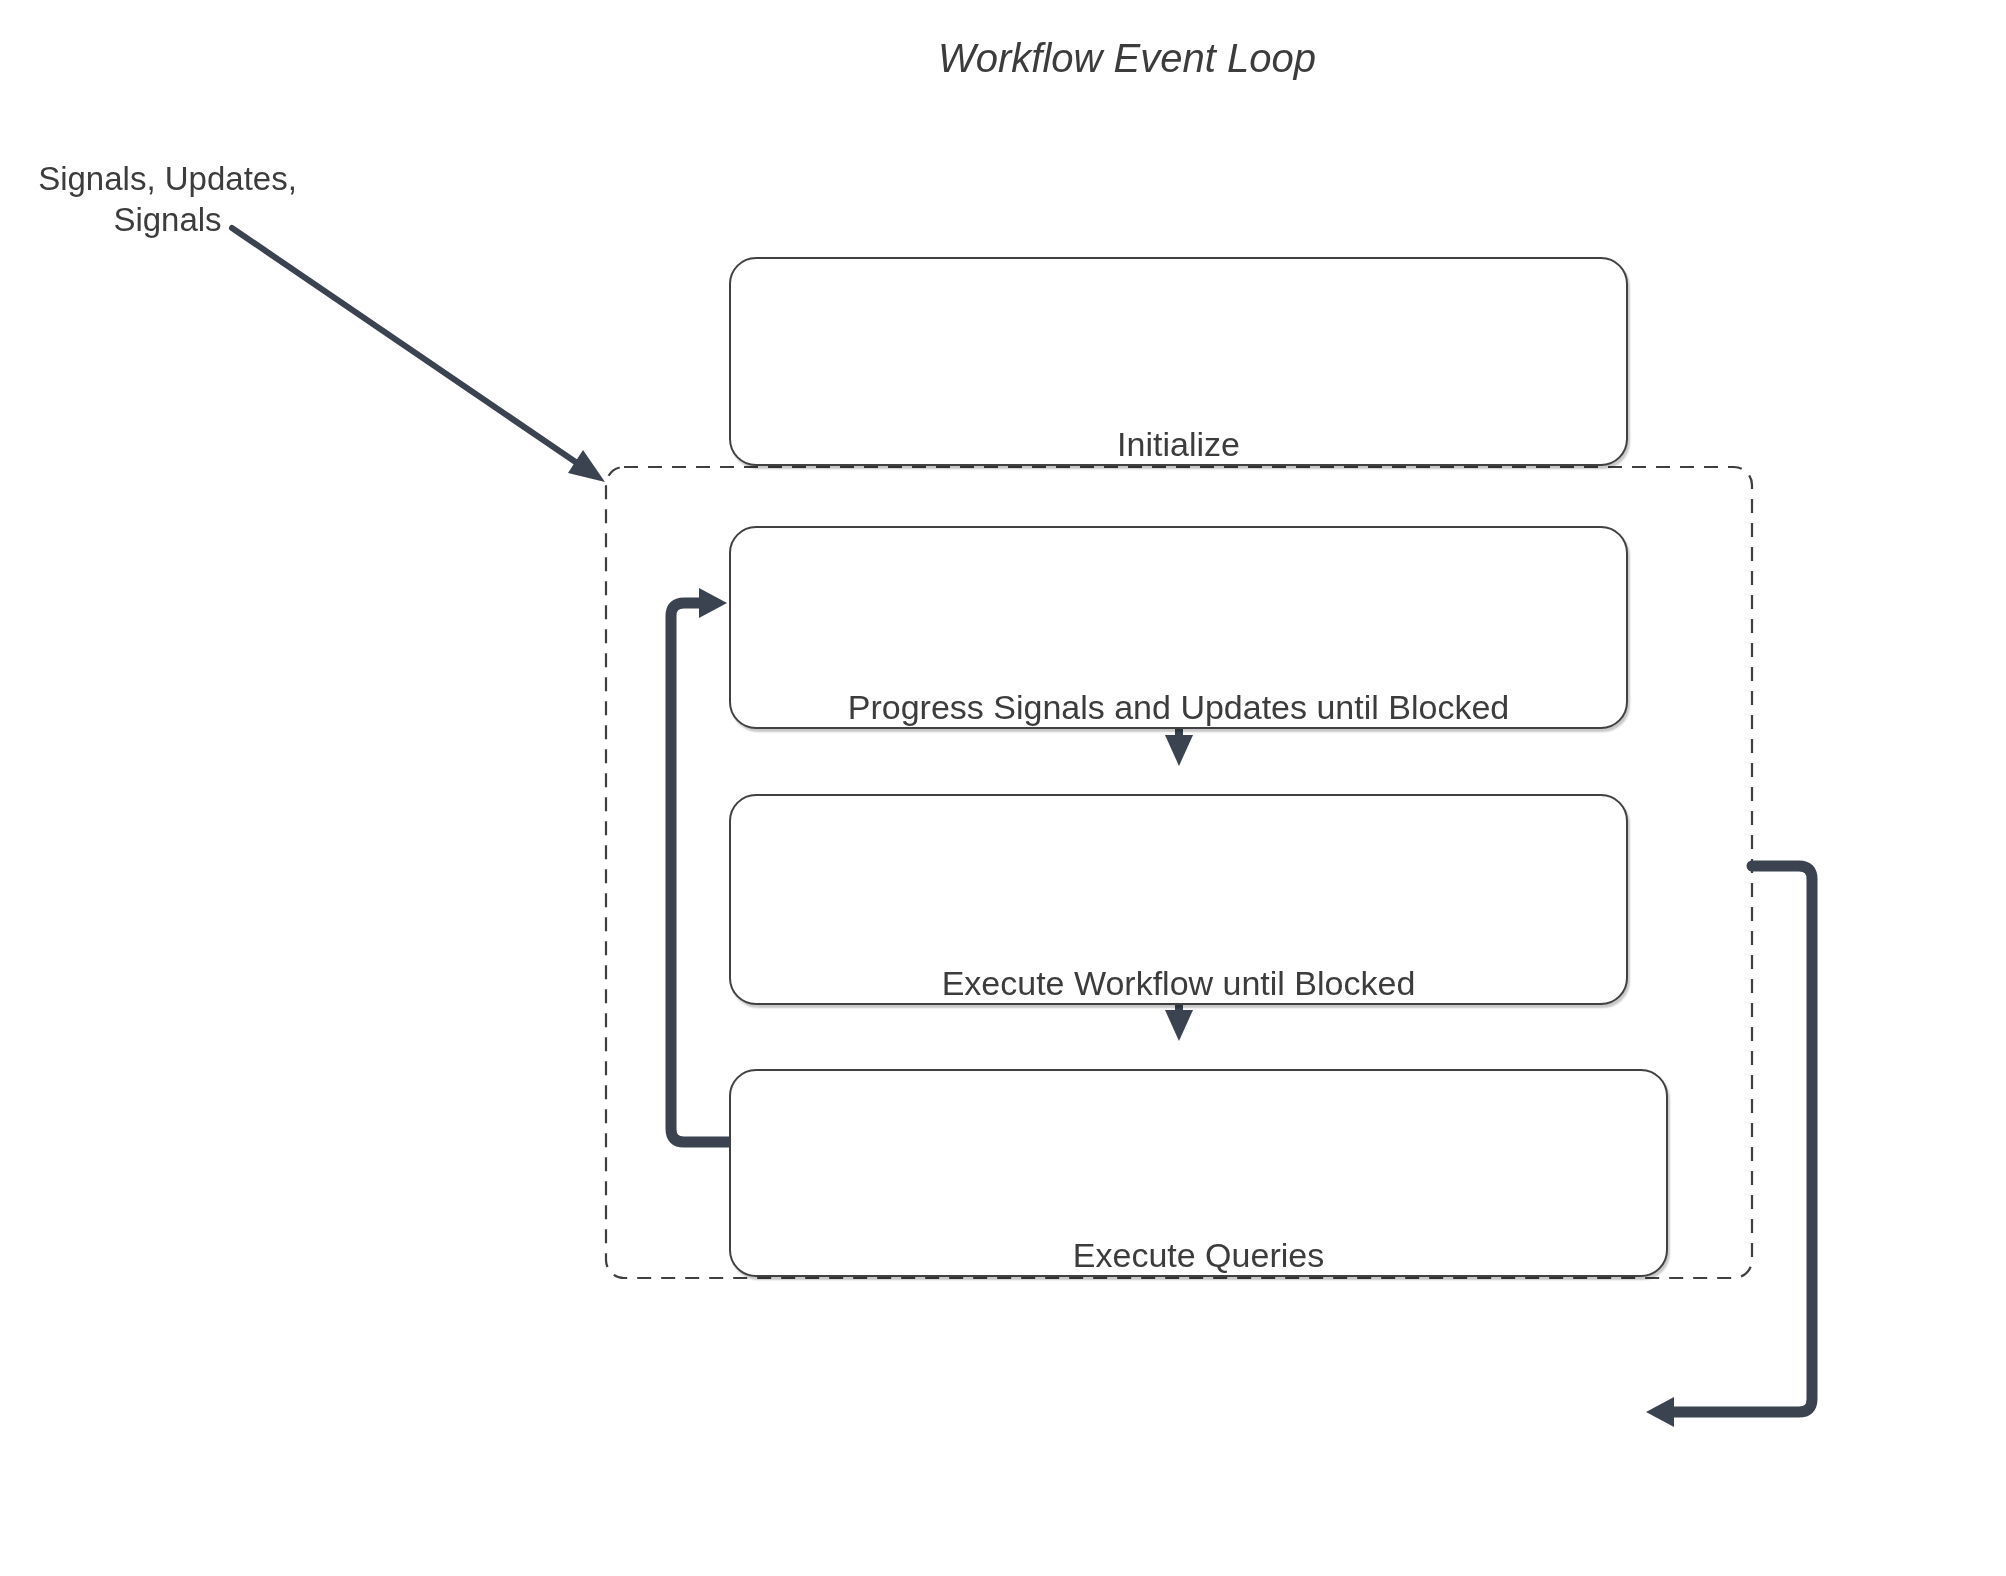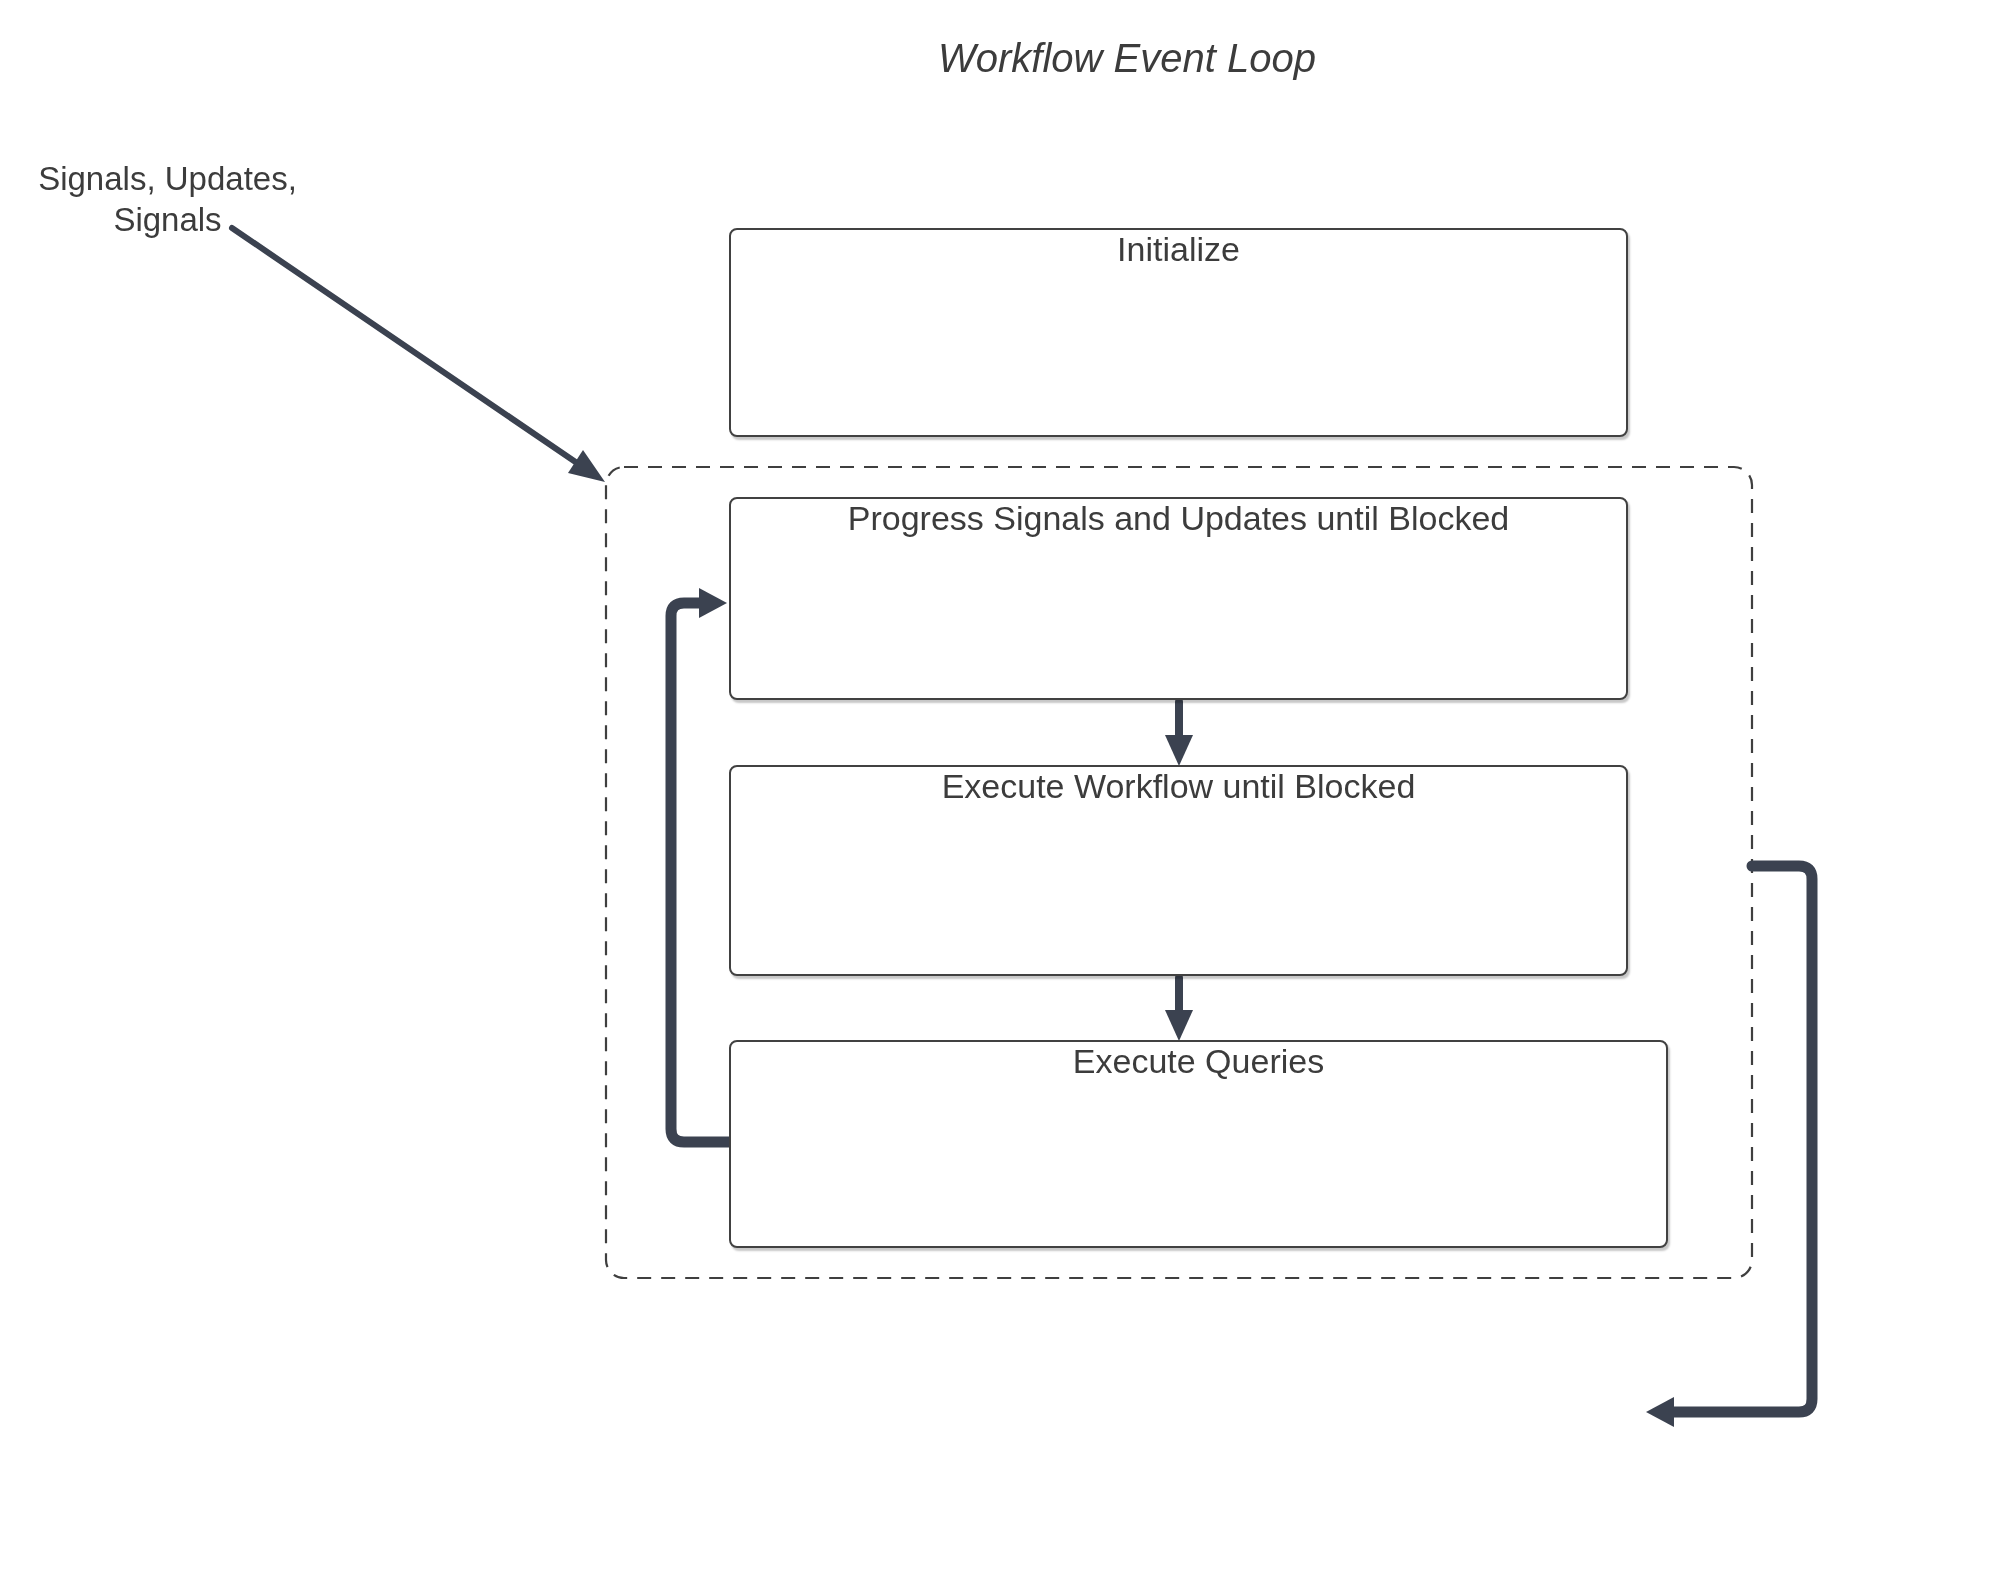--- a/index.html
+++ b/index.html
@@ -64,28 +64,29 @@
     fill: none;
     stroke: var(--dashed-border);
     stroke-width: 2.2px;
     stroke-dasharray: 14 10;
   }
 
   .node {
     position: absolute;
     background: var(--background);
     border: 2px solid var(--box-border);
-    border-radius: 8px;
+    border-radius: 27px;
     display: flex;
-    align-items: flex-start;
+    align-items: flex-end;
     justify-content: center;
     text-align: center;
     font-size: 34px;
     color: var(--text);
     box-shadow: 2px 3px 2px rgba(0,0,0,0.22);
+    margin-top: 29px;
   }
   .node-initialize        { left: 729px; top: 228px;  width: 899px; height: 209px; }
   .node-progress-signals  { left: 729px; top: 497px;  width: 899px; height: 203px; }
   .node-progress-workflow { left: 729px; top: 765px;  width: 899px; height: 211px; }
   .node-execute-queries   { left: 729px; top: 1040px; width: 939px; height: 208px; }
   .node-complete          { left: 729px; top: 1307px; width: 911px; height: 210px; }
 </style>
 </head>
 <body>
 

